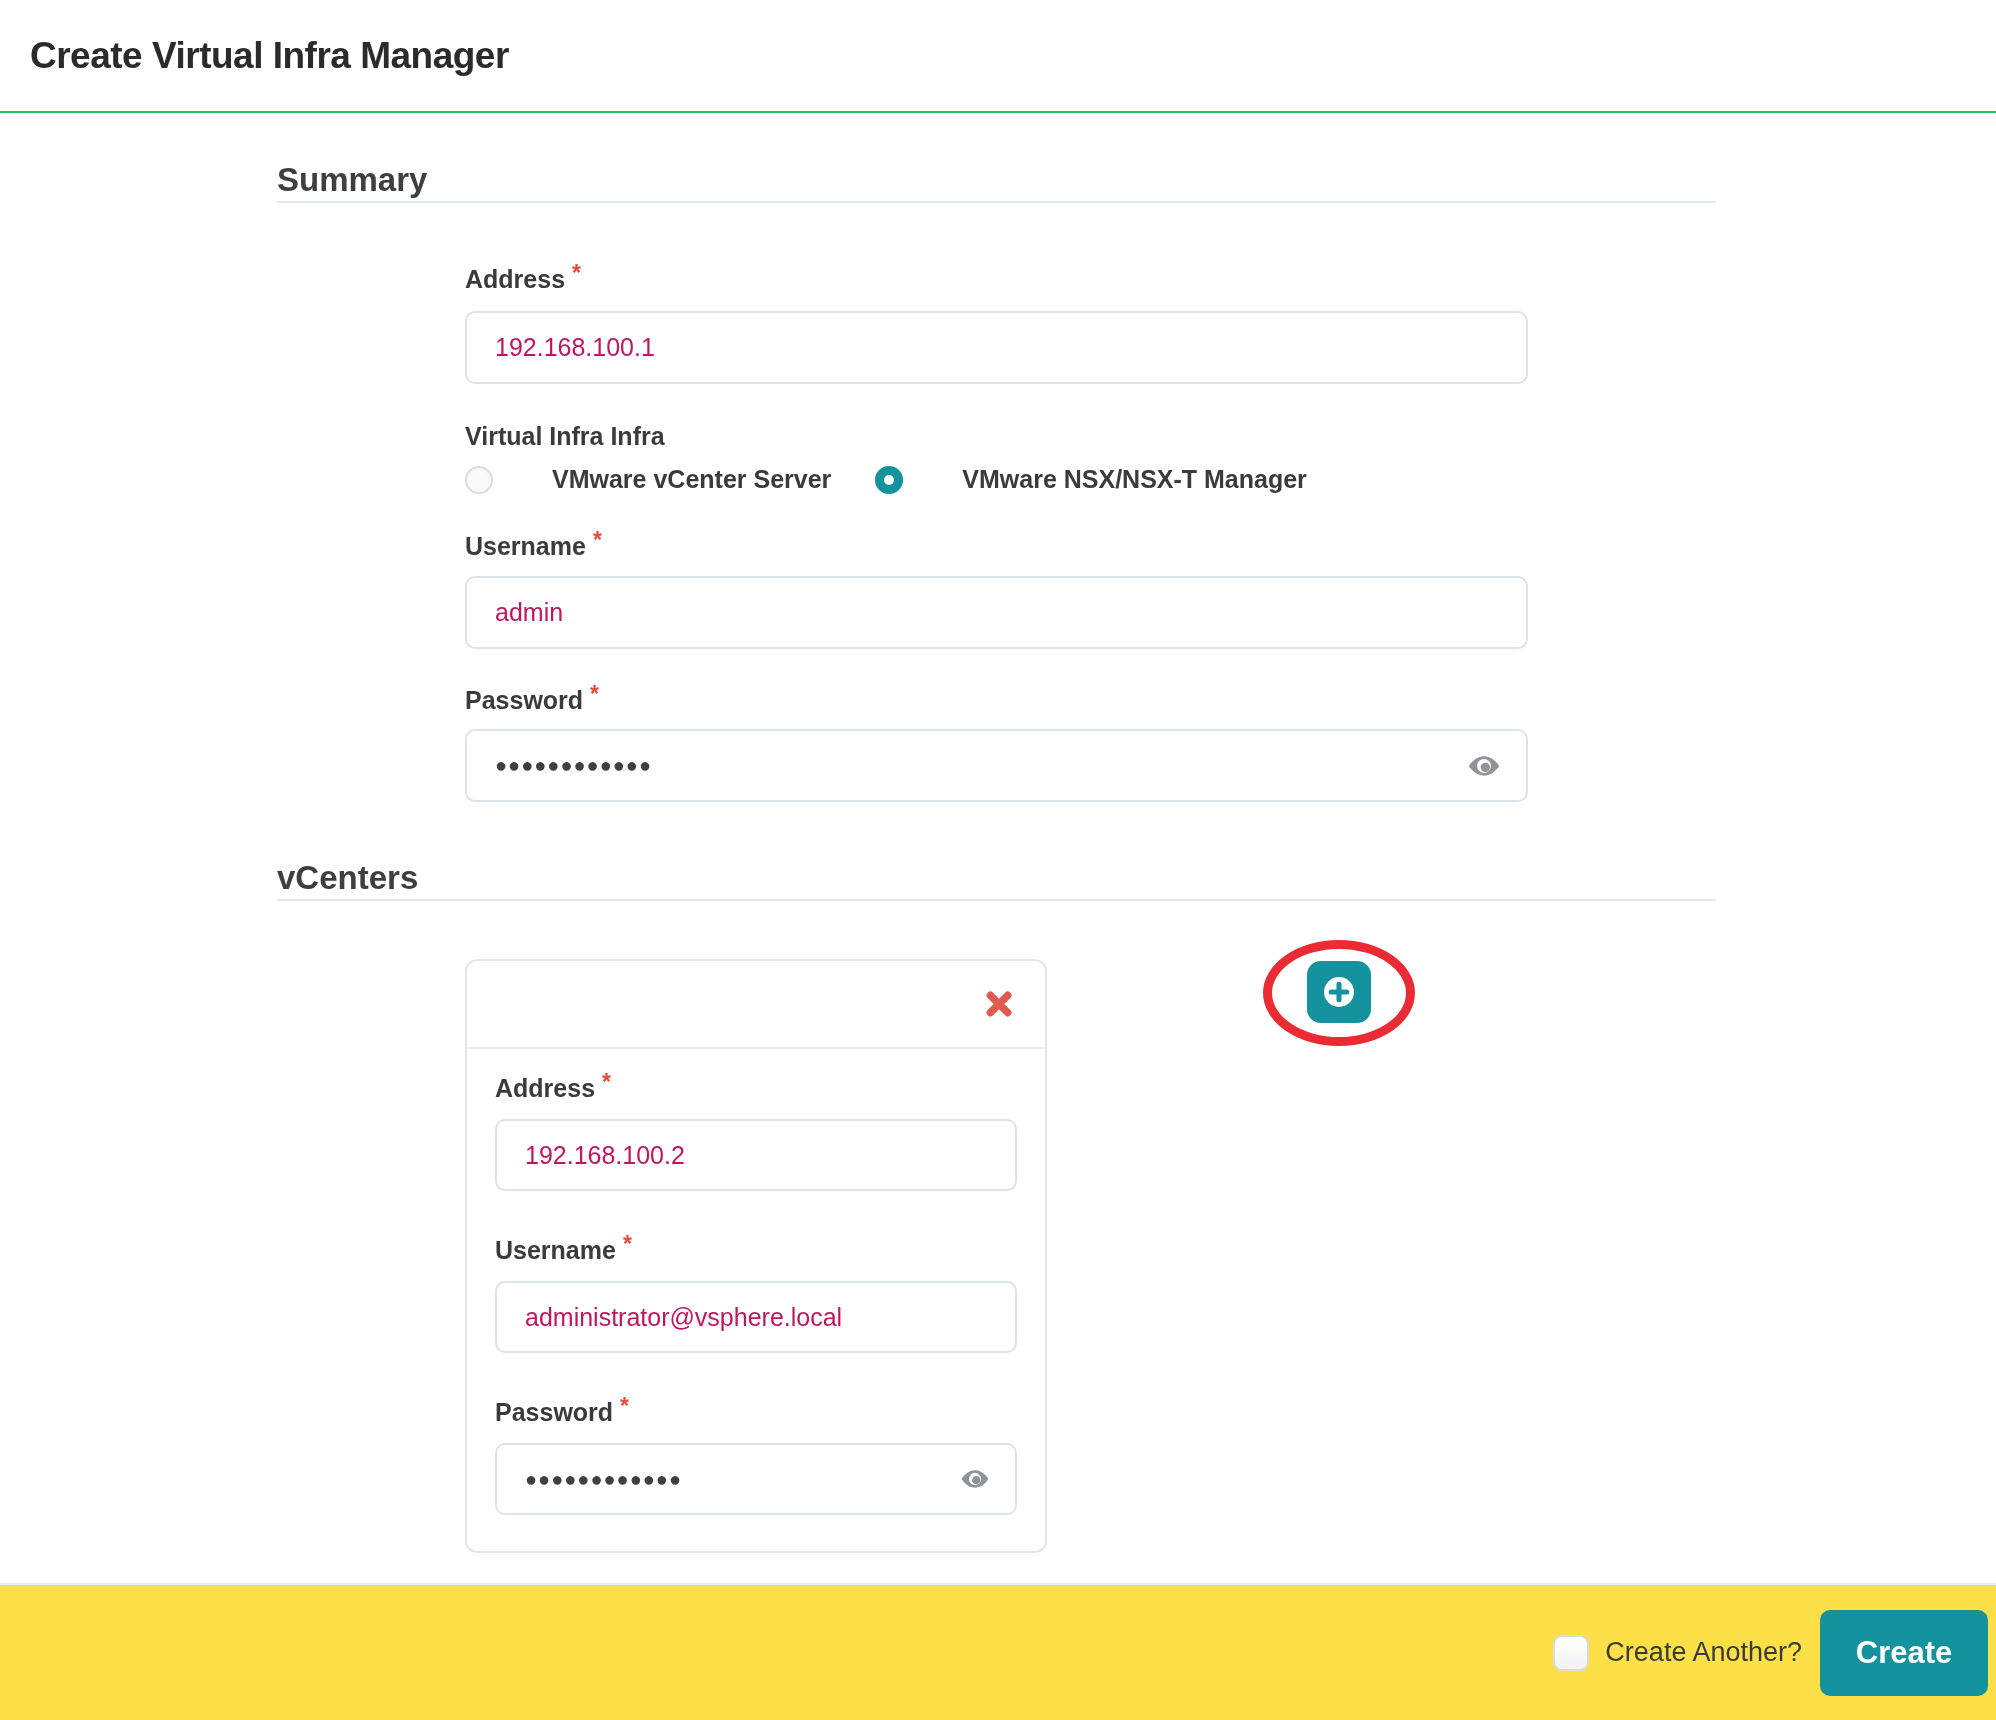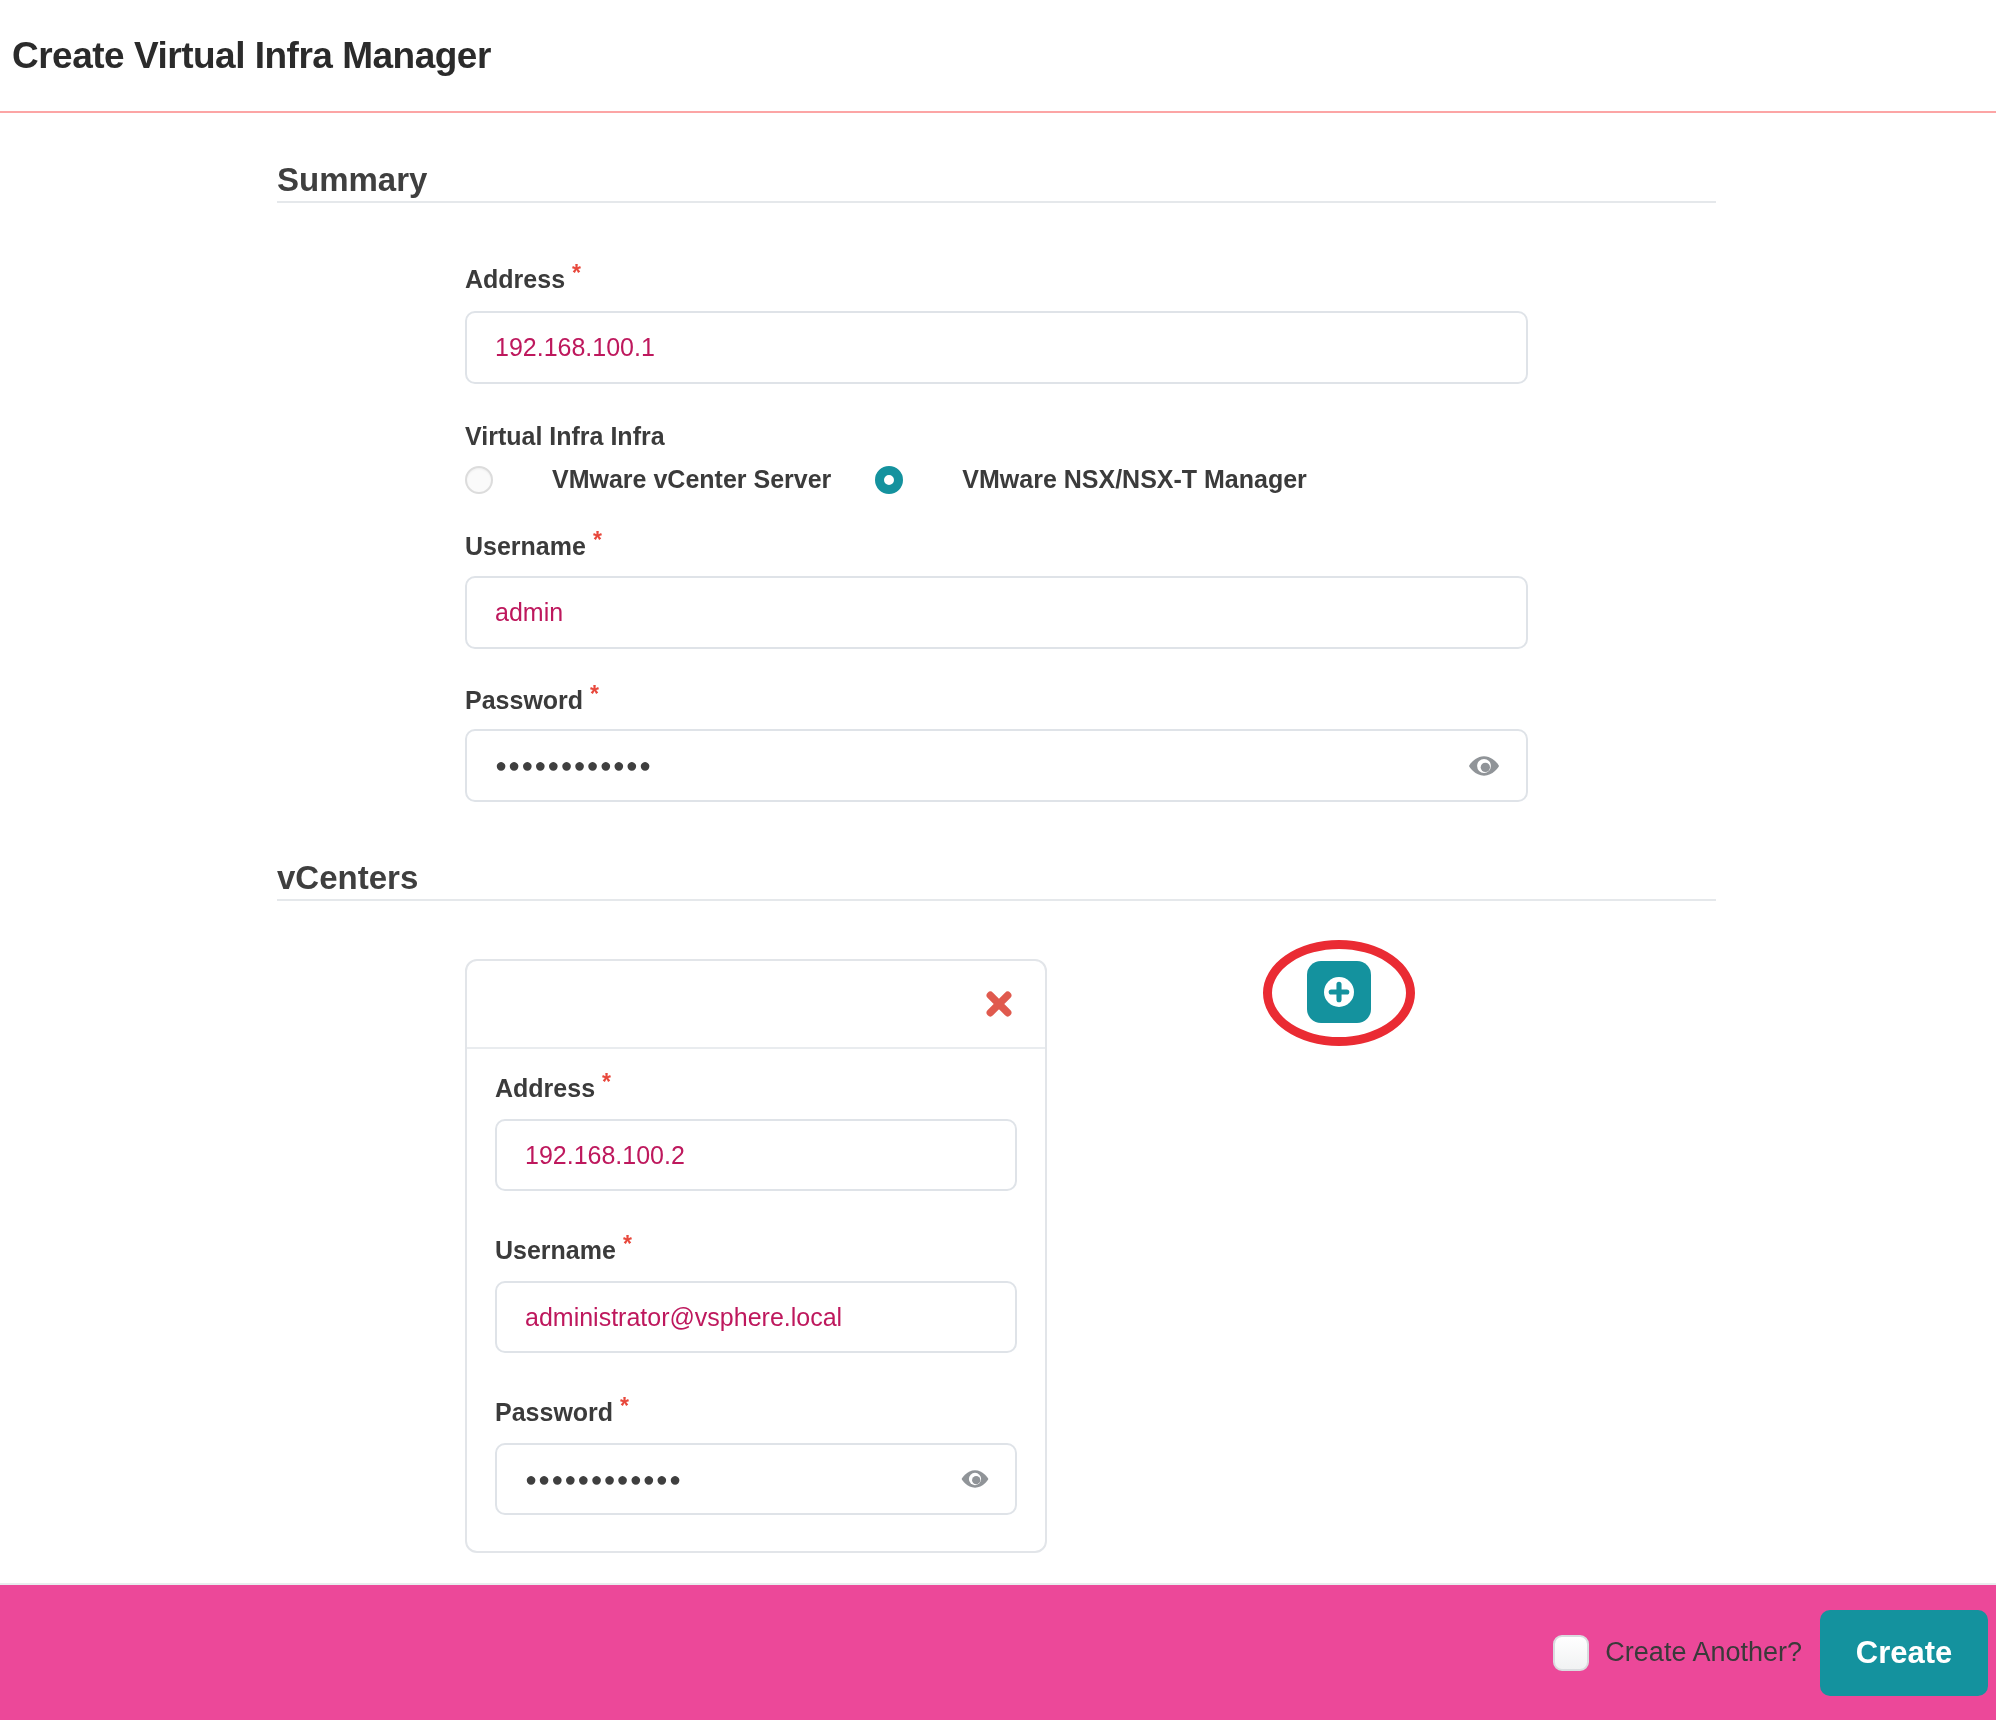--- a/index.html
+++ b/index.html
@@ -8,22 +8,22 @@
     font-family: "Liberation Sans", sans-serif;
     background: #ffffff;
     color: #3b3b3b;
   }
   .page { width: 1996px; height: 1720px; display: flex; flex-direction: column; overflow: hidden; background: #fff; }
 
   
   .modal-header {
     height: 113px; flex: 0 0 auto;
     display: flex; align-items: center;
-    padding: 0 12px;
-    border-bottom: 2px solid #fca5a5;
+    padding: 0 30px;
+    border-bottom: 2px solid #22c55e;
   }
   .modal-header h1 {
     font-size: 37px; font-weight: 700; color: #2b2b2b; letter-spacing: -0.5px;
   }
 
   
   .modal-main { flex: 1 1 auto; padding: 0 280px 0 277px; }
 
   h2.section-heading {
     margin-top: 46px;
@@ -96,21 +96,21 @@
   .annotation-ellipse {
     position: absolute; left: -44px; top: -21px;
     width: 152px; height: 106px;
     border: 9px solid #ea2b33; border-radius: 50%;
     pointer-events: none;
   }
 
   
   .modal-footer {
     flex: 0 0 auto; height: 137px;
-    background: #ec4899; border-top: 2px solid #e9ebee;
+    background: #fde047; border-top: 2px solid #e9ebee;
     display: flex; align-items: center; justify-content: flex-end;
     padding-right: 8px;
   }
   .checkbox {
     width: 36px; height: 36px; border-radius: 9px;
     border: 2px solid #d9dcdf;
     background: linear-gradient(#ffffff, #f1f2f3);
     cursor: pointer; flex: 0 0 auto;
   }
   .footer-label { font-size: 27px; color: #3a3a3a; margin-left: 16px; }

